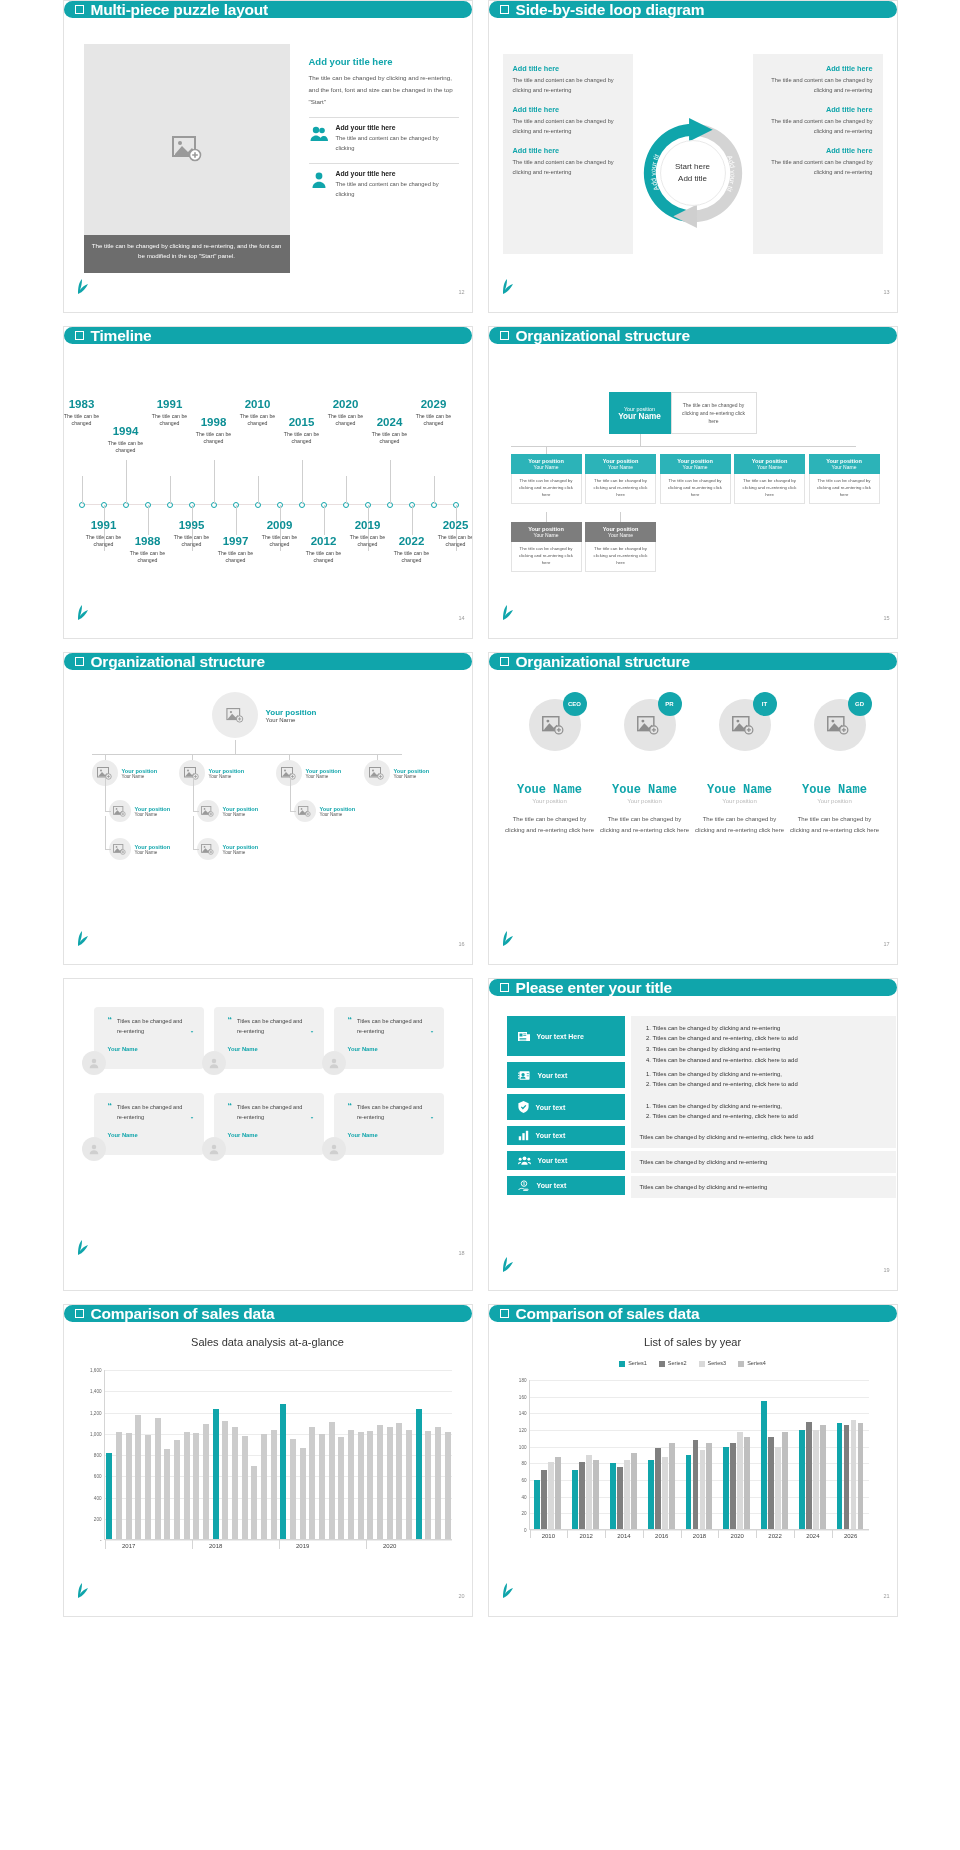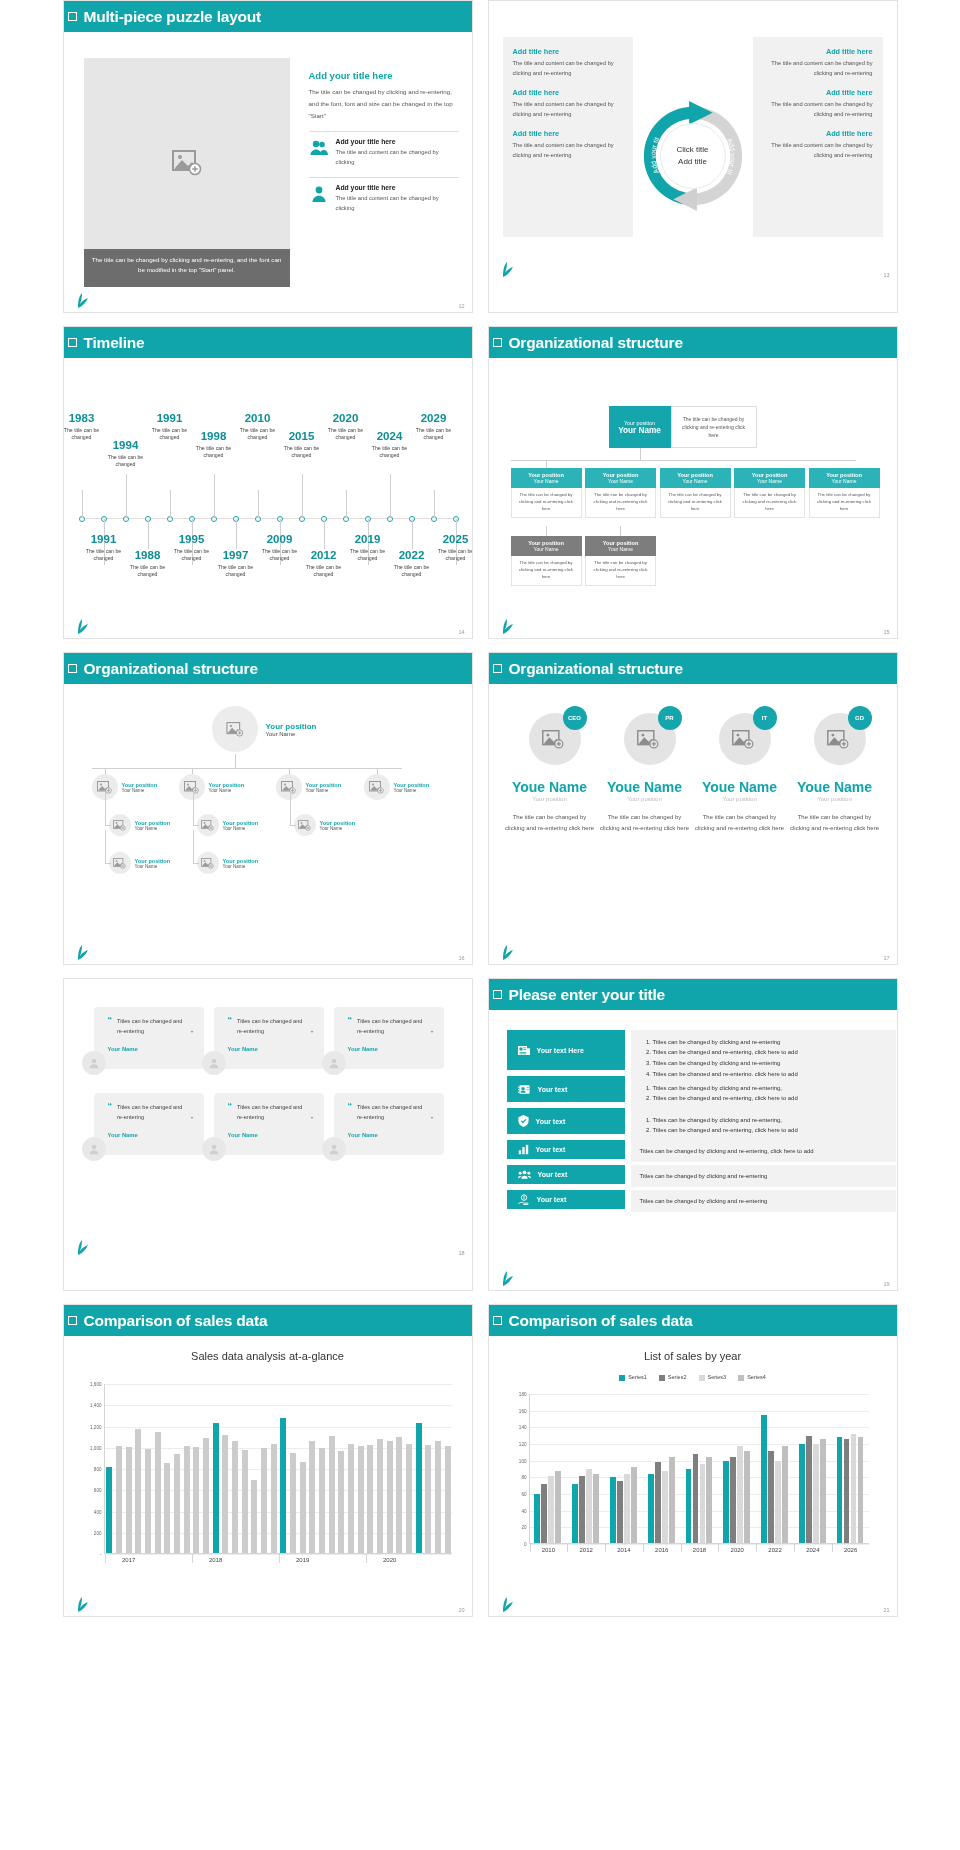--- a/index.html
+++ b/index.html
@@ -6,21 +6,21 @@
   html,body { background:#ffffff; }
   body {
     width:960px; height:1850px;
     font-family:"Liberation Sans", sans-serif;
     color:#333;
     overflow:hidden;
   }
   .deck { display:grid; grid-template-columns:410px 410px; column-gap:15px; row-gap:13px;
           padding:0 10px; width:960px; justify-content:center; }
   .slide { width:410px; height:313px; background:#fff; border:1px solid #e2e2e2; position:relative; overflow:hidden; }
-  .hdr { background:#10a5ab; height:31px; display:flex; align-items:center; padding:0 4px; }
+  .hdr { background:#10a5ab; height:17px; display:flex; align-items:center; padding:0 11px;border-radius:14px; }
   .hdr .sq { width:9px; height:9px; border:1.6px solid #fff; display:inline-block; margin-right:7px; }
   .hdr h2 { color:#fff; font-size:15.5px; font-weight:bold; letter-spacing:-0.2px; white-space:nowrap; }
   .body { position:relative; width:100%; height:282px; }
   .pg { position:absolute; right:7px; bottom:5px; font-size:5.5px; color:#9a9a9a; }
   .logo { position:absolute; left:12px; bottom:5px; width:14px; height:16px; }
   .imgph { background:#e6e6e6; display:flex; align-items:center; justify-content:center; }
 
   
   .s1-img { position:absolute; left:20px; top:26px; width:206px; height:210px; }
   .s1-cap { position:absolute; left:20px; top:217px; width:206px; height:38px; background:#6d6d6d; color:#fff;
@@ -75,21 +75,21 @@
   .o5-lbl .n { font-size:6px; color:#444; }
   .o5-node { position:absolute; display:flex; align-items:center; gap:4px; }
   .o5-node .p { font-size:5.6px; color:#10a5ab; font-weight:bold; }
   .o5-node .n { font-size:4.6px; color:#555; }
 
   
   .c6 { position:absolute; top:20px; width:90px; text-align:center; }
   .c6-ring { width:70px; height:70px; margin:0 auto; position:relative; }
   .c6-badge { position:absolute; right:-2px; top:2px; width:24px; height:24px; border-radius:50%; background:#14a6ac;
               color:#fff; font-size:6px; font-weight:bold; display:flex; align-items:center; justify-content:center; }
-  .c6 h4 { font-size:14px; color:#10a5ab; font-weight:bold; margin-top:5px; }
+  .c6 h4 { font-size:12px; color:#10a5ab; font-weight:bold; margin-top:23px;font-family:Liberation Mono, monospace; }
   .c6 .sub { font-size:6px; color:#b9b9b9; margin-top:1px; }
   .c6 p { font-size:6px; color:#555; line-height:1.85; margin-top:10px; }
 
   
   .q7 { position:absolute; width:110px; height:62px; background:#f0f0f0; border-radius:4px; padding:9px 10px 9px 14px; }
   .q7 .qm { font-size:9px; color:#10a5ab; font-weight:bold; line-height:0.9; }
   .q7 p { font-size:5.6px; color:#444; line-height:1.85; }
   .q7 .nm { font-size:5.8px; color:#10a5ab; font-weight:bold; margin-top:9px; }
   .q7av { position:absolute; width:24px; height:24px; border-radius:50%; background:#e8e8e8; display:flex;
           align-items:center; justify-content:center; }
@@ -165,20 +165,24 @@
         </div>
       </div>
       <svg class="logo" viewBox="0 0 14 16">
           <path d="M2 15 C2 8 3 3 6 0 C6 5 5 8 4 11 C6 8 9 6 12 5 C10 9 7 13 2 15 Z" fill="#10a5ab"></path>
         </svg>
       <div class="pg">12</div>
     </div>
   </div>
 
   <div class="slide">
+    <div class="hdr">
+      <span class="sq"></span>
+      <h2>Side-by-side loop diagram</h2>
+    </div>
     <div class="body">
       <div class="s2-col l">
         <h4>Add title here</h4>
         <p>The title and content can be changed by clicking and re-entering</p>
         <h4>Add title here</h4>
         <p>The title and content can be changed by clicking and re-entering</p>
         <h4>Add title here</h4>
         <p>The title and content can be changed by clicking and re-entering</p>
       </div>
       <div class="s2-col r">
@@ -195,21 +199,21 @@
         <path d="M60 110 A50 50 0 0 1 60 10 L60 22 A38 38 0 0 0 60 98 Z" fill="#10a5ab"></path>
         <polygon points="56,4 56,28 80,16" fill="#10a5ab"></polygon>
         <polygon points="64,116 64,92 40,104" fill="#cfcfcf"></polygon>
         <circle cx="60" cy="60" r="33" fill="#fff" stroke="#e9e9e9" stroke-width="1"></circle>
         <path id="arcL" d="M26 78 A40 40 0 0 1 26 42" fill="none"></path>
         <path id="arcR" d="M94 42 A40 40 0 0 1 94 78" fill="none"></path>
         <text font-size="7" fill="#ffffff"><textPath href="#arcL" startOffset="4%">Add your title here</textPath></text>
         <text font-size="7" fill="#ffffff"><textPath href="#arcR" startOffset="4%">Add your title here</textPath></text>
       </svg>
       <div class="s2-center">
-        <div>Click title</div>
+        <div>Start here</div>
         <div>Add title</div>
       </div>
       <svg class="logo" viewBox="0 0 14 16">
           <path d="M2 15 C2 8 3 3 6 0 C6 5 5 8 4 11 C6 8 9 6 12 5 C10 9 7 13 2 15 Z" fill="#10a5ab"></path>
         </svg>
       <div class="pg">13</div>
     </div>
   </div>
 
   <div class="slide">

